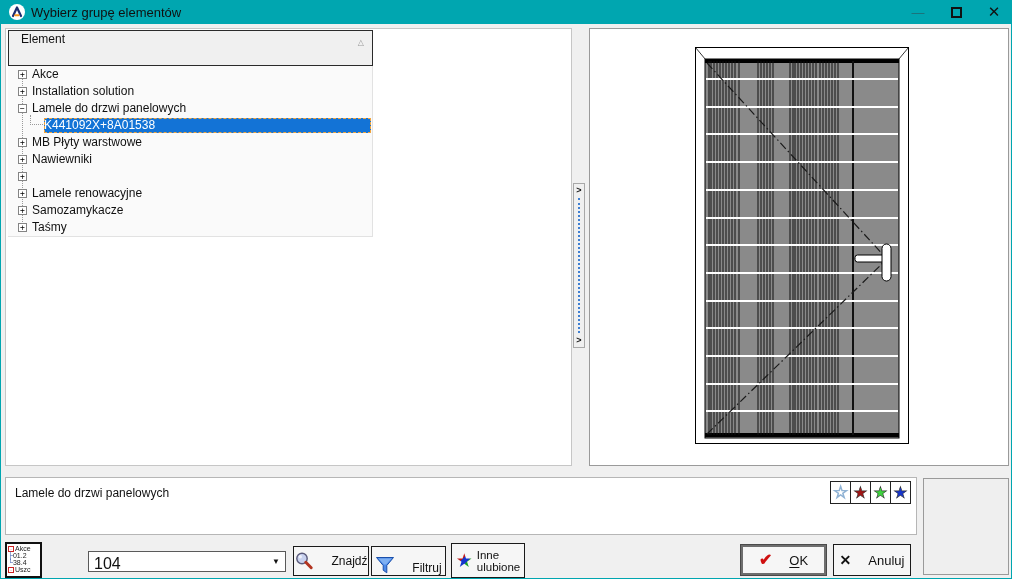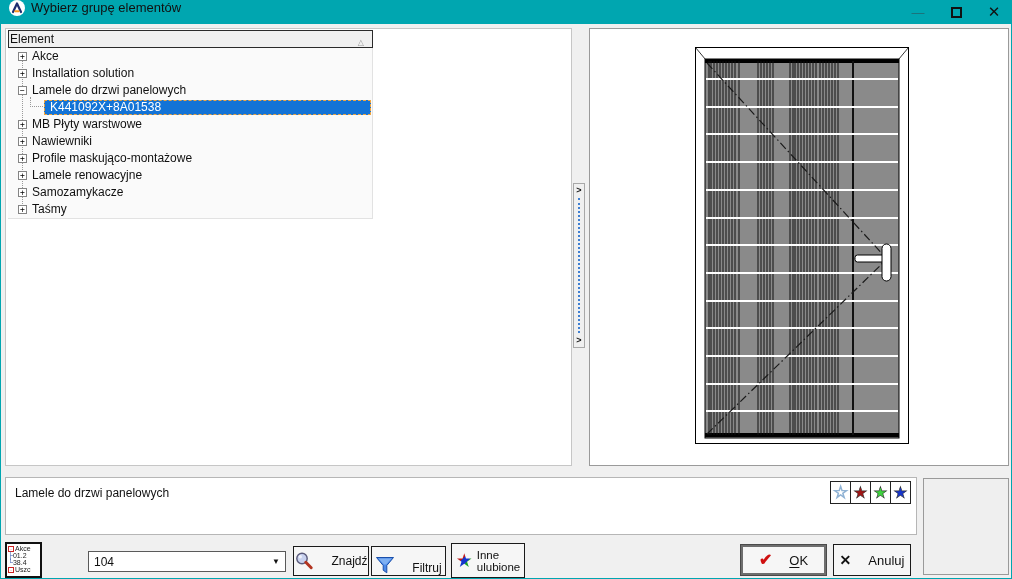--- a/index.html
+++ b/index.html
@@ -1,42 +1,42 @@
 <!DOCTYPE html>
 <html><head>
 <meta charset="utf-8">
 <style>
   * { margin:0; padding:0; box-sizing:border-box; }
   html,body { width:1012px; height:579px; overflow:hidden; }
   body { font-family:"Liberation Sans", sans-serif; background:#f0f0f0; position:relative; }
   #win { position:absolute; inset:0; background:#f0f0f0; border-left:1px solid #00a6b0; border-right:1px solid #00a6b0; border-bottom:1px solid #00a6b0; }
 
   
-  .titlebar { position:absolute; left:0; top:0; width:1012px; height:24px; background:#00a6b0; display:flex; }
+  .titlebar { position:absolute; left:0; top:0; width:1012px; height:24px; background:#00a6b0; display:flex; align-items:center; }
   .titlebar .logo { width:16px; height:16px; margin:0 6px 0 8px; }
   .titlebar .title { font-size:13px; color:#101010; }
   .wctl { position:absolute; top:0; height:24px; width:34px; display:flex; align-items:center; justify-content:center; cursor:default; }
   .wctl.min { right:78px; color:#1e6e75; font-size:13px; }
   .wctl.max { right:40px; }
   .wctl.max .sq { width:11px; height:11px; border:2px solid #111; background:transparent; }
   .wctl.close { right:2px; color:#111; font-size:15px; }
 
   
   .left-panel { position:absolute; left:4px; top:28px; width:567px; height:438px; background:#fff; border:1px solid #c6c6c6; }
   .tree { position:absolute; left:2px; top:1px; width:365px; }
-  .tree-header { position:relative; height:18px; background:#f0f0f0; border:1px solid #2a2a2a; font-size:12px; color:#111; line-height:16px; padding-left:1px; }
+  .tree-header { position:relative; height:36px; background:#f0f0f0; border:1px solid #2a2a2a; font-size:12px; color:#111; line-height:16px; padding-left:12px; }
   .tree-header .sorttri { position:absolute; right:8px; top:4px; font-size:8px; color:#9a9a9a; }
   .tree-list { position:relative; height:171px; background:#fafafa; border-right:1px solid #e2e2e2; border-bottom:1px solid #e2e2e2; overflow:hidden; }
   .vguide { position:absolute; left:14px; top:8px; height:154px; width:0; border-left:1px dotted #9a9a9a; }
   .tree-row { position:relative; height:17px; }
   .pmbox { position:absolute; left:10px; top:4px; width:9px; height:9px; background:#fff; border:1px solid #848484; font:8px/7px "DejaVu Sans Mono", monospace; text-align:center; color:#000; cursor:default; }
   .lconn { position:absolute; left:22px; top:-2px; width:13px; height:10px; border-left:1px dotted #9a9a9a; border-bottom:1px dotted #9a9a9a; }
   .lbl { position:absolute; left:24px; top:1px; font-size:12px; color:#101010; white-space:nowrap; line-height:15px; }
   .lbl.child { left:37px; }
-  .lbl.sel { background:#1373d6; color:#fff; padding:0 6px; left:36px; right:1px; outline:1px dashed #efa43e; outline-offset:-1px; }
+  .lbl.sel { background:#1373d6; color:#fff; padding:0 0; left:36px; right:1px; outline:1px dashed #efa43e; outline-offset:-1px; }
 
   
   .splitter { position:absolute; left:572px; top:183px; width:12px; height:165px; background:#f0f0f0; border:1px solid #a8a8a8; display:flex; flex-direction:column; align-items:center; justify-content:space-between; padding:2px 0; cursor:col-resize; }
   .splitter .arr { font-size:9px; line-height:9px; color:#111; font-weight:bold; }
   .splitter .dots { flex:1; width:0; border-left:2px dotted #3f7fd2; margin:3px 0; }
 
   
   .preview-panel { position:absolute; left:588px; top:28px; width:420px; height:438px; background:#fff; border:1px solid #9a9a9a; }
   #door-svg { position:absolute; left:105px; top:18px; }
 
@@ -51,21 +51,21 @@
   
   .br-panel { position:absolute; left:922px; top:478px; width:86px; height:97px; background:#efefef; border:1px solid #9a9a9a; }
 
   
   .mini-btn { position:absolute; left:4px; top:542px; width:37px; height:36px; background:#fff; border:2px solid #111; overflow:hidden; font-size:7px; line-height:7px; color:#222; padding:1px; cursor:default; }
   .mini-row { white-space:nowrap; }
   .mini-minus { display:inline-block; width:6px; height:6px; border:1px solid #cc2222; color:#cc2222; font:5px/4px monospace; text-align:center; vertical-align:middle; margin-right:1px; }
   .mini-branch { color:#3355aa; }
 
   .combo { position:absolute; left:87px; top:551px; width:198px; height:21px; background:#fff; border:1px solid #5a5a5a; cursor:default; }
-  .combo .val { position:absolute; left:5px; top:3px; font-size:12px; color:#111; }
+  .combo .val { position:absolute; left:5px; top:3px; font-size:16px; color:#111; }
   .combo .drop { position:absolute; right:0; top:0; width:18px; height:19px; display:flex; align-items:center; justify-content:center; font-size:8px; color:#111; }
 
   .btn { position:absolute; background:#f6f6f6; border:1px solid #1a1a1a; display:flex; align-items:center; justify-content:center; font-size:12px; color:#111; cursor:default; gap:17px; }
   .btn-znajdz { left:292px; top:546px; width:76px; height:30px; }
   .btn-filtruj { left:370px; top:546px; width:75px; height:30px;align-items:flex-end; }
   .btn-tylko { left:450px; top:543px; width:74px; height:35px; font-size:11.5px; line-height:12px; gap:4px; }
   .btn-ok { left:739px; top:544px; width:87px; height:32px; border:1px solid #4a4a4a; box-shadow:inset 0 0 0 2px #6e6e6e; font-size:13px; }
   .btn-anuluj { left:832px; top:544px; width:78px; height:32px; font-size:13px; }
   .check { color:#cf1010; font-size:16px; font-weight:bold; line-height:14px; }
   .xmark { color:#111; font-size:14px; font-weight:bold; line-height:14px; }
@@ -122,21 +122,20 @@
           <div class="tree-row">
             <span class="pmbox">+</span>
             <span class="lbl">MB Płyty warstwowe</span>
           </div>
           <div class="tree-row">
             <span class="pmbox">+</span>
             <span class="lbl">Nawiewniki</span>
           </div>
           <div class="tree-row">
             <span class="pmbox">+</span>
-            <span class="lbl">Profile maskująco-montażowe</span>
           </div>
           <div class="tree-row">
             <span class="pmbox">+</span>
             <span class="lbl">Lamele renowacyjne</span>
           </div>
           <div class="tree-row">
             <span class="pmbox">+</span>
             <span class="lbl">Samozamykacze</span>
           </div>
           <div class="tree-row">

